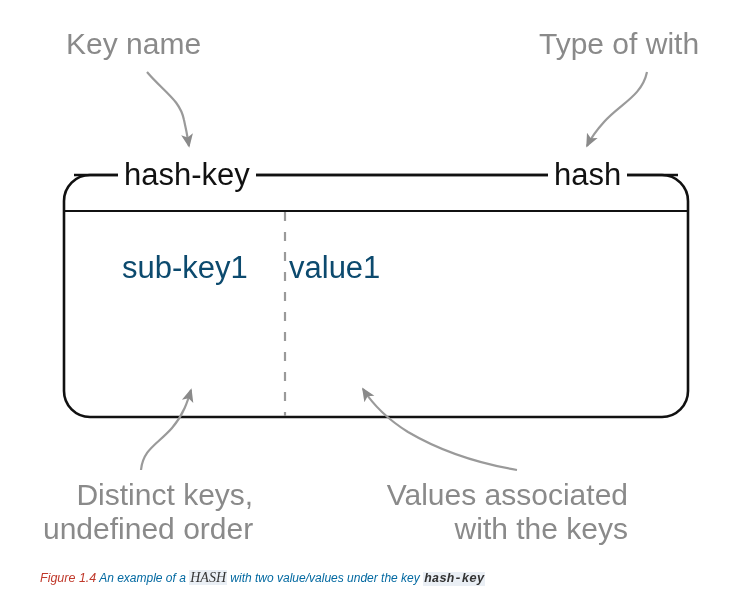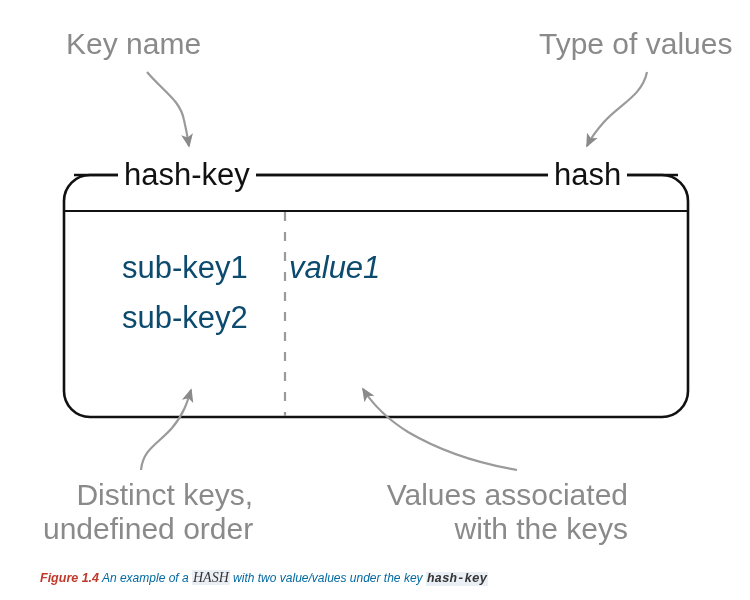--- a/index.html
+++ b/index.html
@@ -59,36 +59,36 @@
     position: absolute;
     color: #0c4a6e;
     font-size: 31px;
     line-height: 36px;
     white-space: pre;
     font-family: "Liberation Sans", sans-serif;
   }
   .row1 { top: 250px; }
   .row2 { top: 300px; }
   .cell-key   { left: 110px; }
-  .cell-value { left: 277px; font-style: italic; }
+  .cell-value { left: 277px; }
 
   
   #caption {
     position: absolute;
     left: 28px;
     top: 570px;
     font-size: 12.5px;
     line-height: 16px;
     white-space: nowrap;
     font-family: "Liberation Serif", serif;
   }
   #caption .fig-num {
     color: #c0392b;
     font-style: italic;
-    font-weight: bold;
+    font-weight: normal;
     font-family: "Liberation Sans", sans-serif;
     font-size: 12.5px;
   }
   #caption .cap-text {
     color: #0369a1;
     font-style: italic;
     font-family: "Liberation Sans", sans-serif;
     font-size: 12px;
   }
   #caption .cap-code-serif {
@@ -133,32 +133,31 @@
 
     <path d="M635,72 C630,96 608,104 592,122 C582,133 578,140 575,146" fill="none" stroke="#9a9a9a" stroke-width="2.2" marker-end="url(#arrowhead)"></path>
 
     <path d="M129,470 C131,449 146,444 160,428 C172,414 176,400 179,390" fill="none" stroke="#9a9a9a" stroke-width="2.2" marker-end="url(#arrowhead)"></path>
 
     <path d="M505,470 C470,464 430,452 396,432 C372,417 358,400 351,389" fill="none" stroke="#9a9a9a" stroke-width="2.2" marker-end="url(#arrowhead)"></path>
   </svg>
 
   <div class="annot" id="label-key-name">Key name</div>
 
-  <div class="annot" id="label-type-value">Type of values</div>
+  <div class="annot" id="label-type-value">Type of with</div>
 
   <div class="annot" id="label-distinct">Distinct keys,
 undefined order</div>
 
   <div class="annot" id="label-values-assoc">Values associated
 with the keys</div>
 
   <div class="boxtext" id="text-hash-key-title">hash-key</div>
 
   <div class="boxtext" id="text-hash-type">hash</div>
 
   <div class="rowcell row1 cell-key">sub-key1</div>
   <div class="rowcell row1 cell-value">value1</div>
 
-  <div class="rowcell row2 cell-key">sub-key2</div>
 
   <div id="caption"><span class="fig-num">Figure 1.4</span><span class="cap-text"> An example of a </span><span class="cap-code-serif">HASH</span><span class="cap-text"> with two value/values under the key </span><span class="cap-code-mono">hash-key</span></div>
 
 </div>
 
 </body></html>

